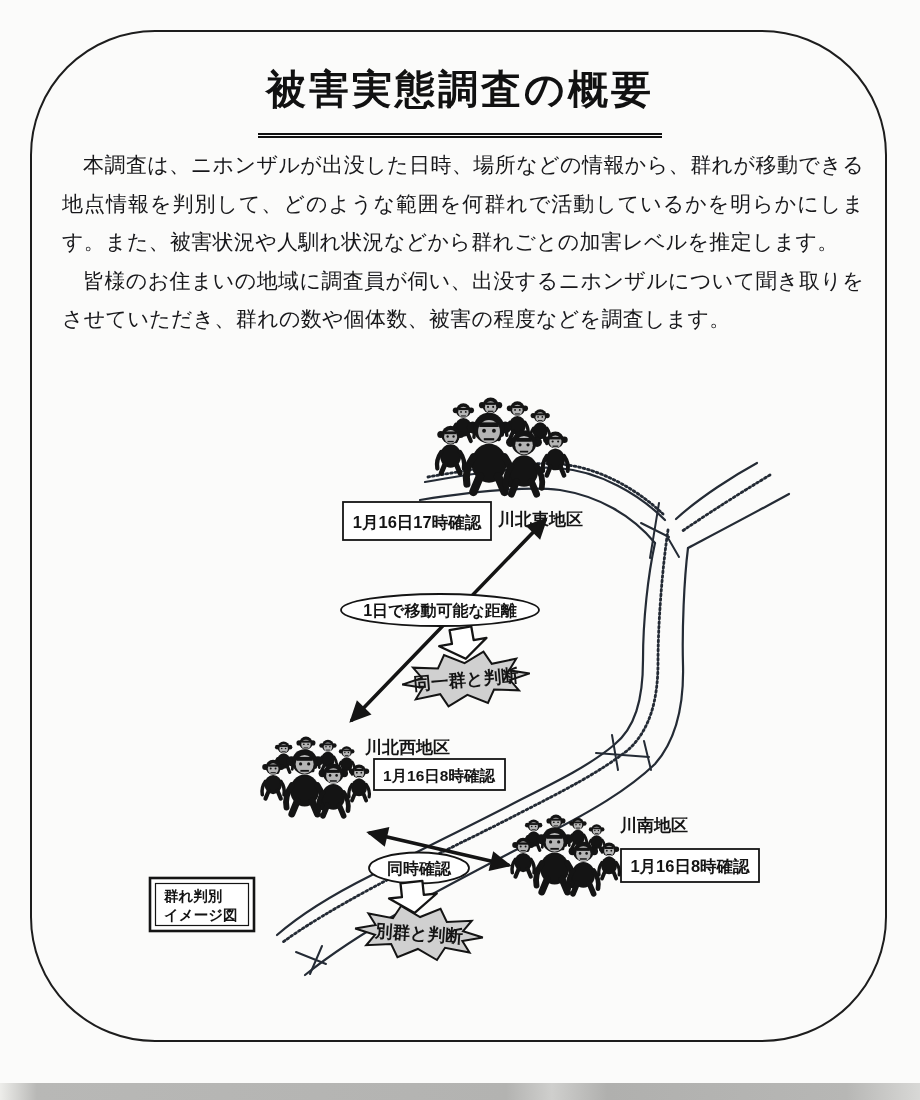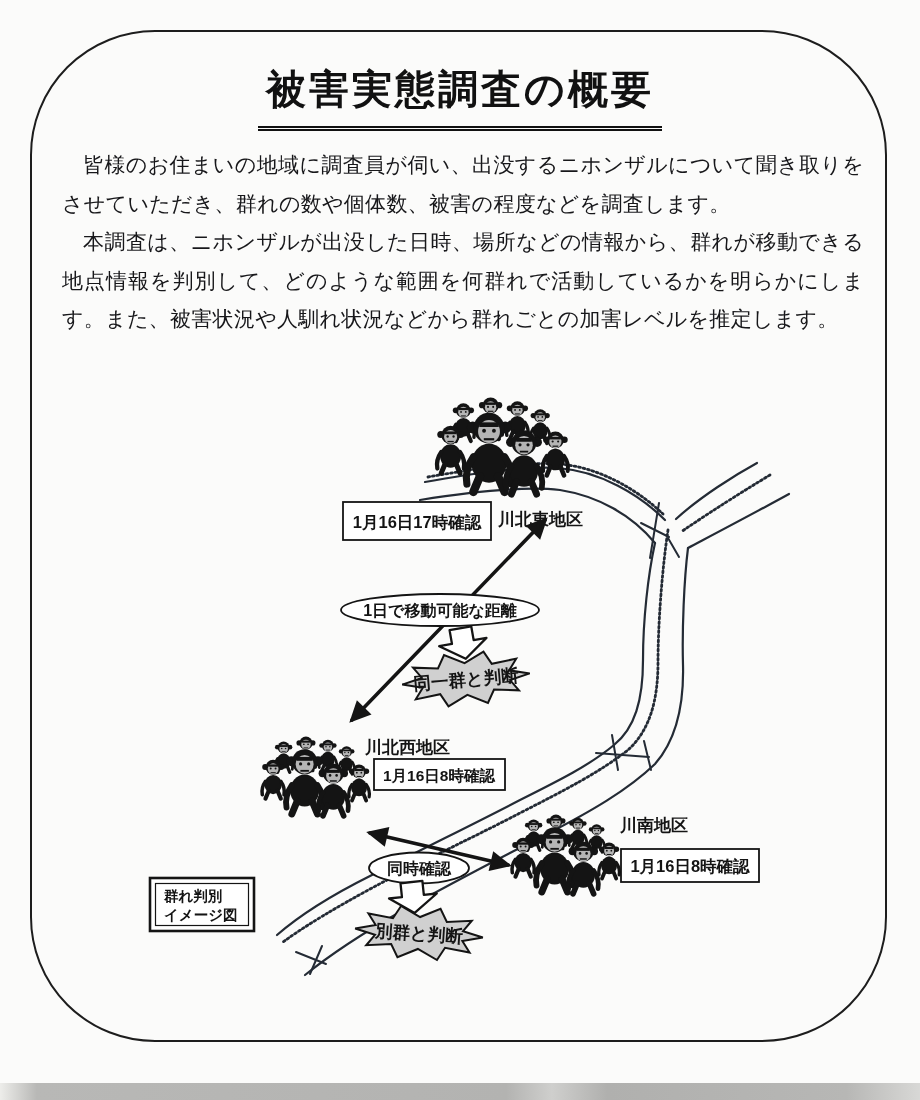--- a/index.html
+++ b/index.html
@@ -8,21 +8,21 @@
     background:#fbfbfa;color:#141414;
     font-family:"Liberation Sans","DejaVu Sans",sans-serif;
   }
   .frame{
     position:absolute;left:30px;top:30px;width:853px;height:1008px;
     border:2.5px solid #1d1d1d;border-radius:125px;background:transparent;
   }
   .title-wrap{position:absolute;left:0;right:0;top:62px;text-align:center;}
   .title-wrap span{
     display:inline-block;font-size:40px;font-weight:600;letter-spacing:3px;
-    padding:0 8px 9px 8px;border-bottom:5px double #111;color:#111;
+    padding:0 8px 16px 8px;border-bottom:5px double #111;color:#111;
   }
   .bodytext{position:absolute;left:62px;top:146px;width:802px;}
   .bodytext p{
     margin:0;font-size:21px;line-height:38.5px;text-align:justify;
     text-indent:1em;color:#17171a;letter-spacing:.3px;
   }
   .map{position:absolute;left:0;top:0;}
   .map text{fill:#141414;}
   .lbl-box{fill:#ffffff;stroke:#141414;stroke-width:1.8;}
   .box-txt{font-size:16.5px;font-weight:600;text-anchor:middle;}
@@ -47,22 +47,22 @@
 </head>
 <body>
 
 <div class="frame"></div>
 
 <div class="title-wrap">
   <span>被害実態調査の概要</span>
 </div>
 
 <div class="bodytext">
+  <p>本調査は、ニホンザルが出没した日時、場所などの情報から、群れが移動できる地点情報を判別して、どのような範囲を何群れで活動しているかを明らかにします。また、被害状況や人馴れ状況などから群れごとの加害レベルを推定します。</p>
   <p>皆様のお住まいの地域に調査員が伺い、出没するニホンザルについて聞き取りをさせていただき、群れの数や個体数、被害の程度などを調査します。</p>
-  <p>本調査は、ニホンザルが出没した日時、場所などの情報から、群れが移動できる地点情報を判別して、どのような範囲を何群れで活動しているかを明らかにします。また、被害状況や人馴れ状況などから群れごとの加害レベルを推定します。</p>
 </div>
 
 <svg class="map" width="920" height="1100" viewBox="0 0 920 1100">
   <defs>
     <marker id="ah" viewBox="0 0 12 12" refX="9.5" refY="6" markerWidth="6.5" markerHeight="6.5" orient="auto-start-reverse">
       <path d="M0.5,0.8 L11.5,6 L0.5,11.2 z" fill="#141414"></path>
     </marker>
     <polygon id="burstShape" points="64,0 43.8,4.9 51.8,15.9 27,12.9 19.8,25.7 0,16 -19.8,25.7 -27,12.9 -51.8,15.9 -43.8,4.9 -64,0 -43.8,-4.9 -51.8,-15.9 -27,-12.9 -19.8,-25.7 0,-16 19.8,-25.7 27,-12.9 51.8,-15.9 43.8,-4.9"></polygon>
     <polygon id="blockArrowShape" points="-11,-15 11,-15 11,-1 24,-1 0,16 -24,-1 -11,-1"></polygon>
     <g id="mk">

